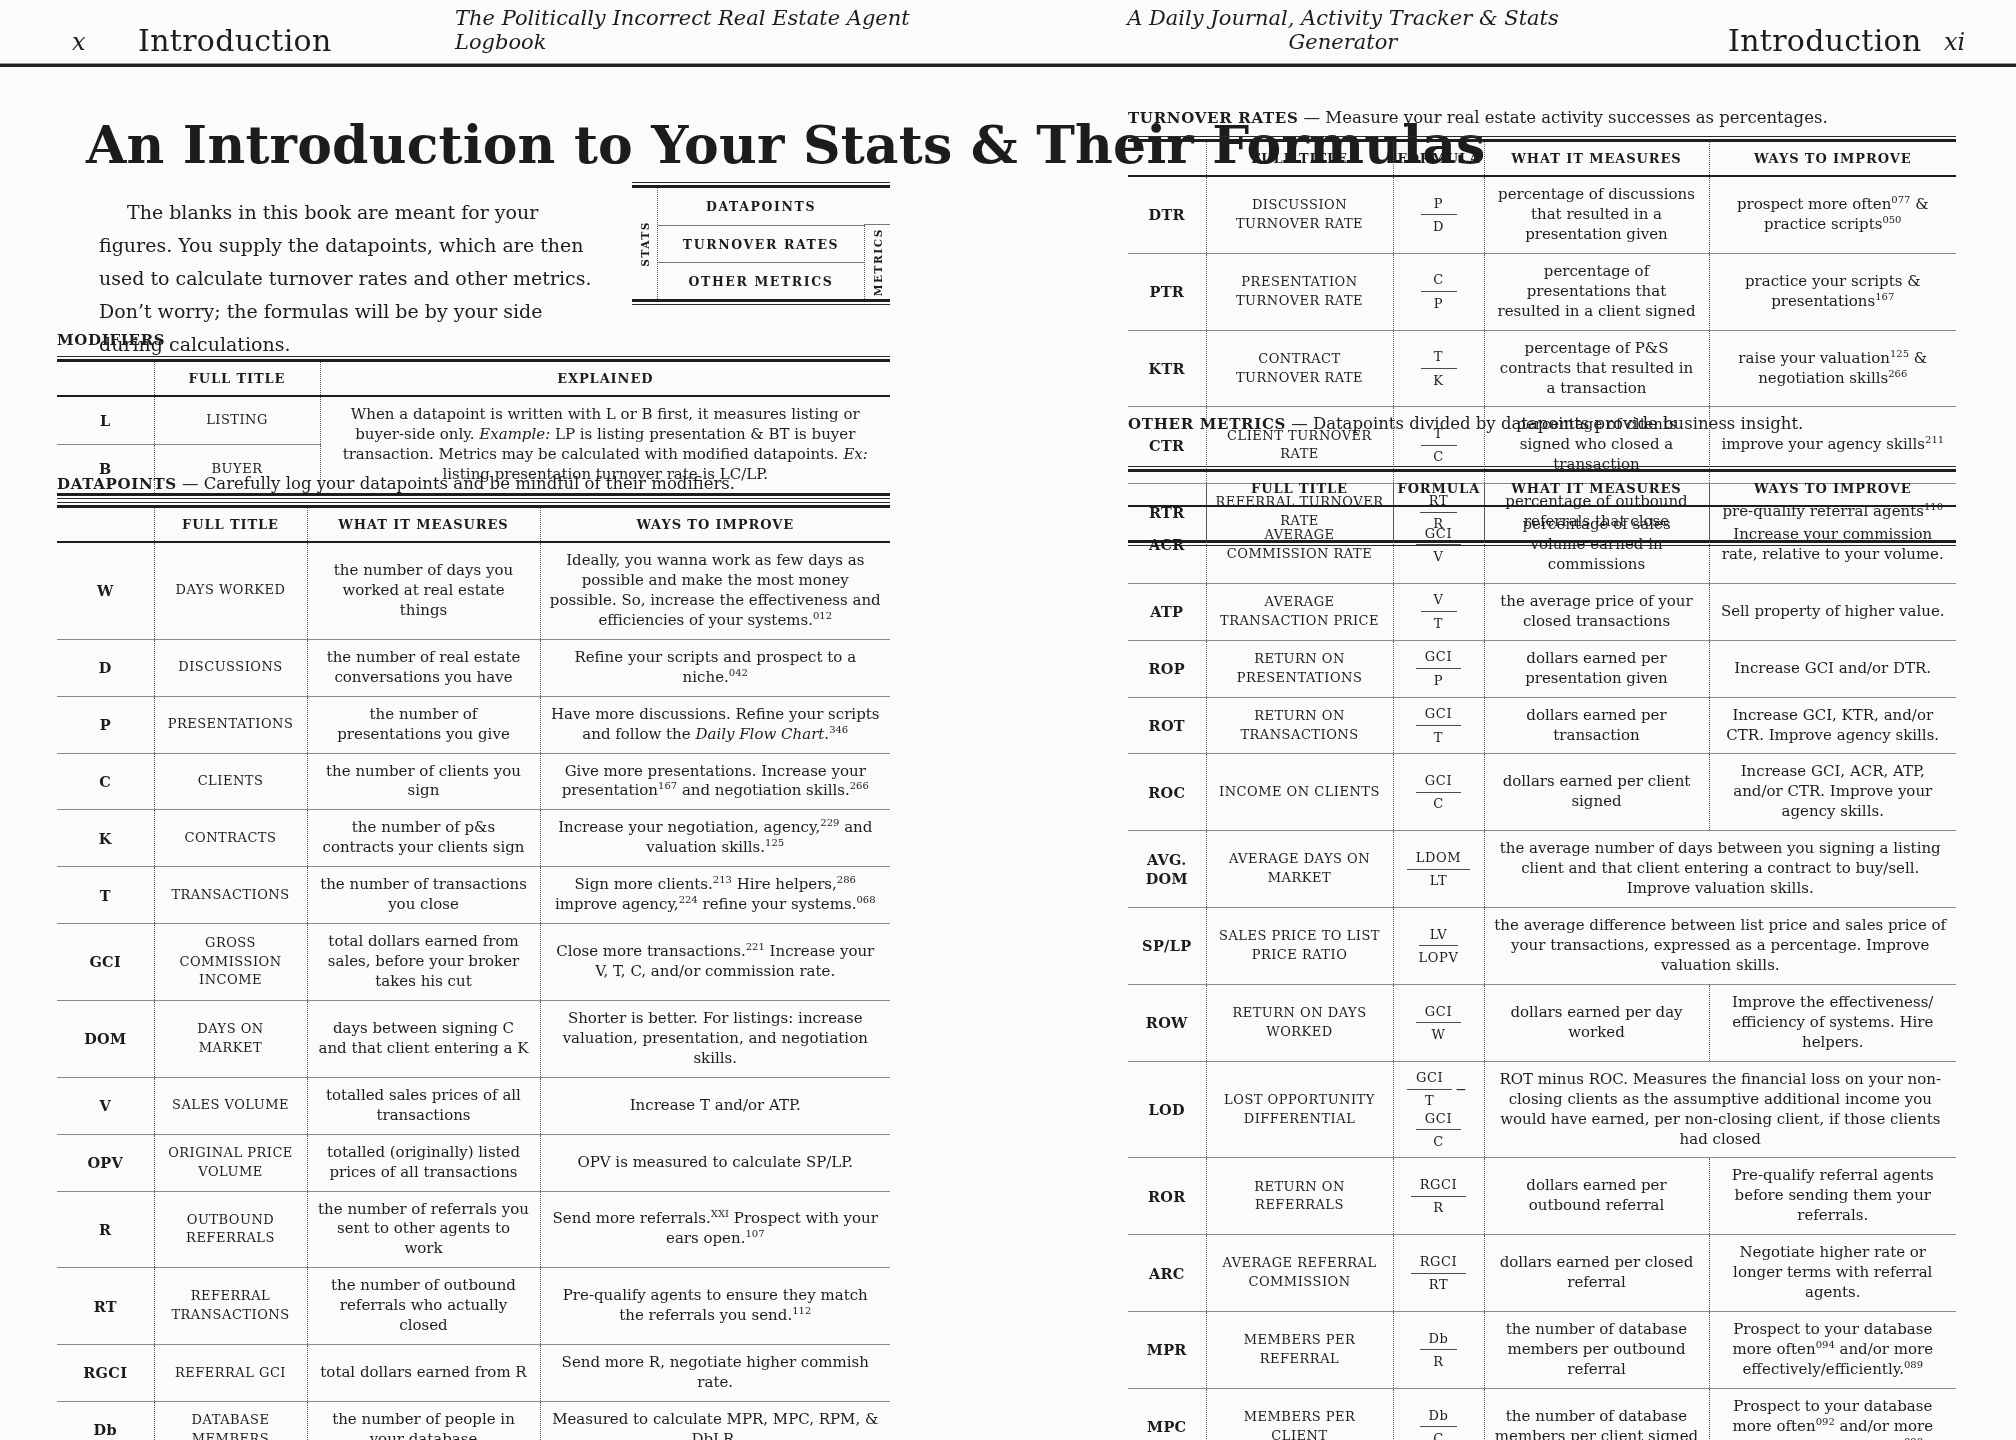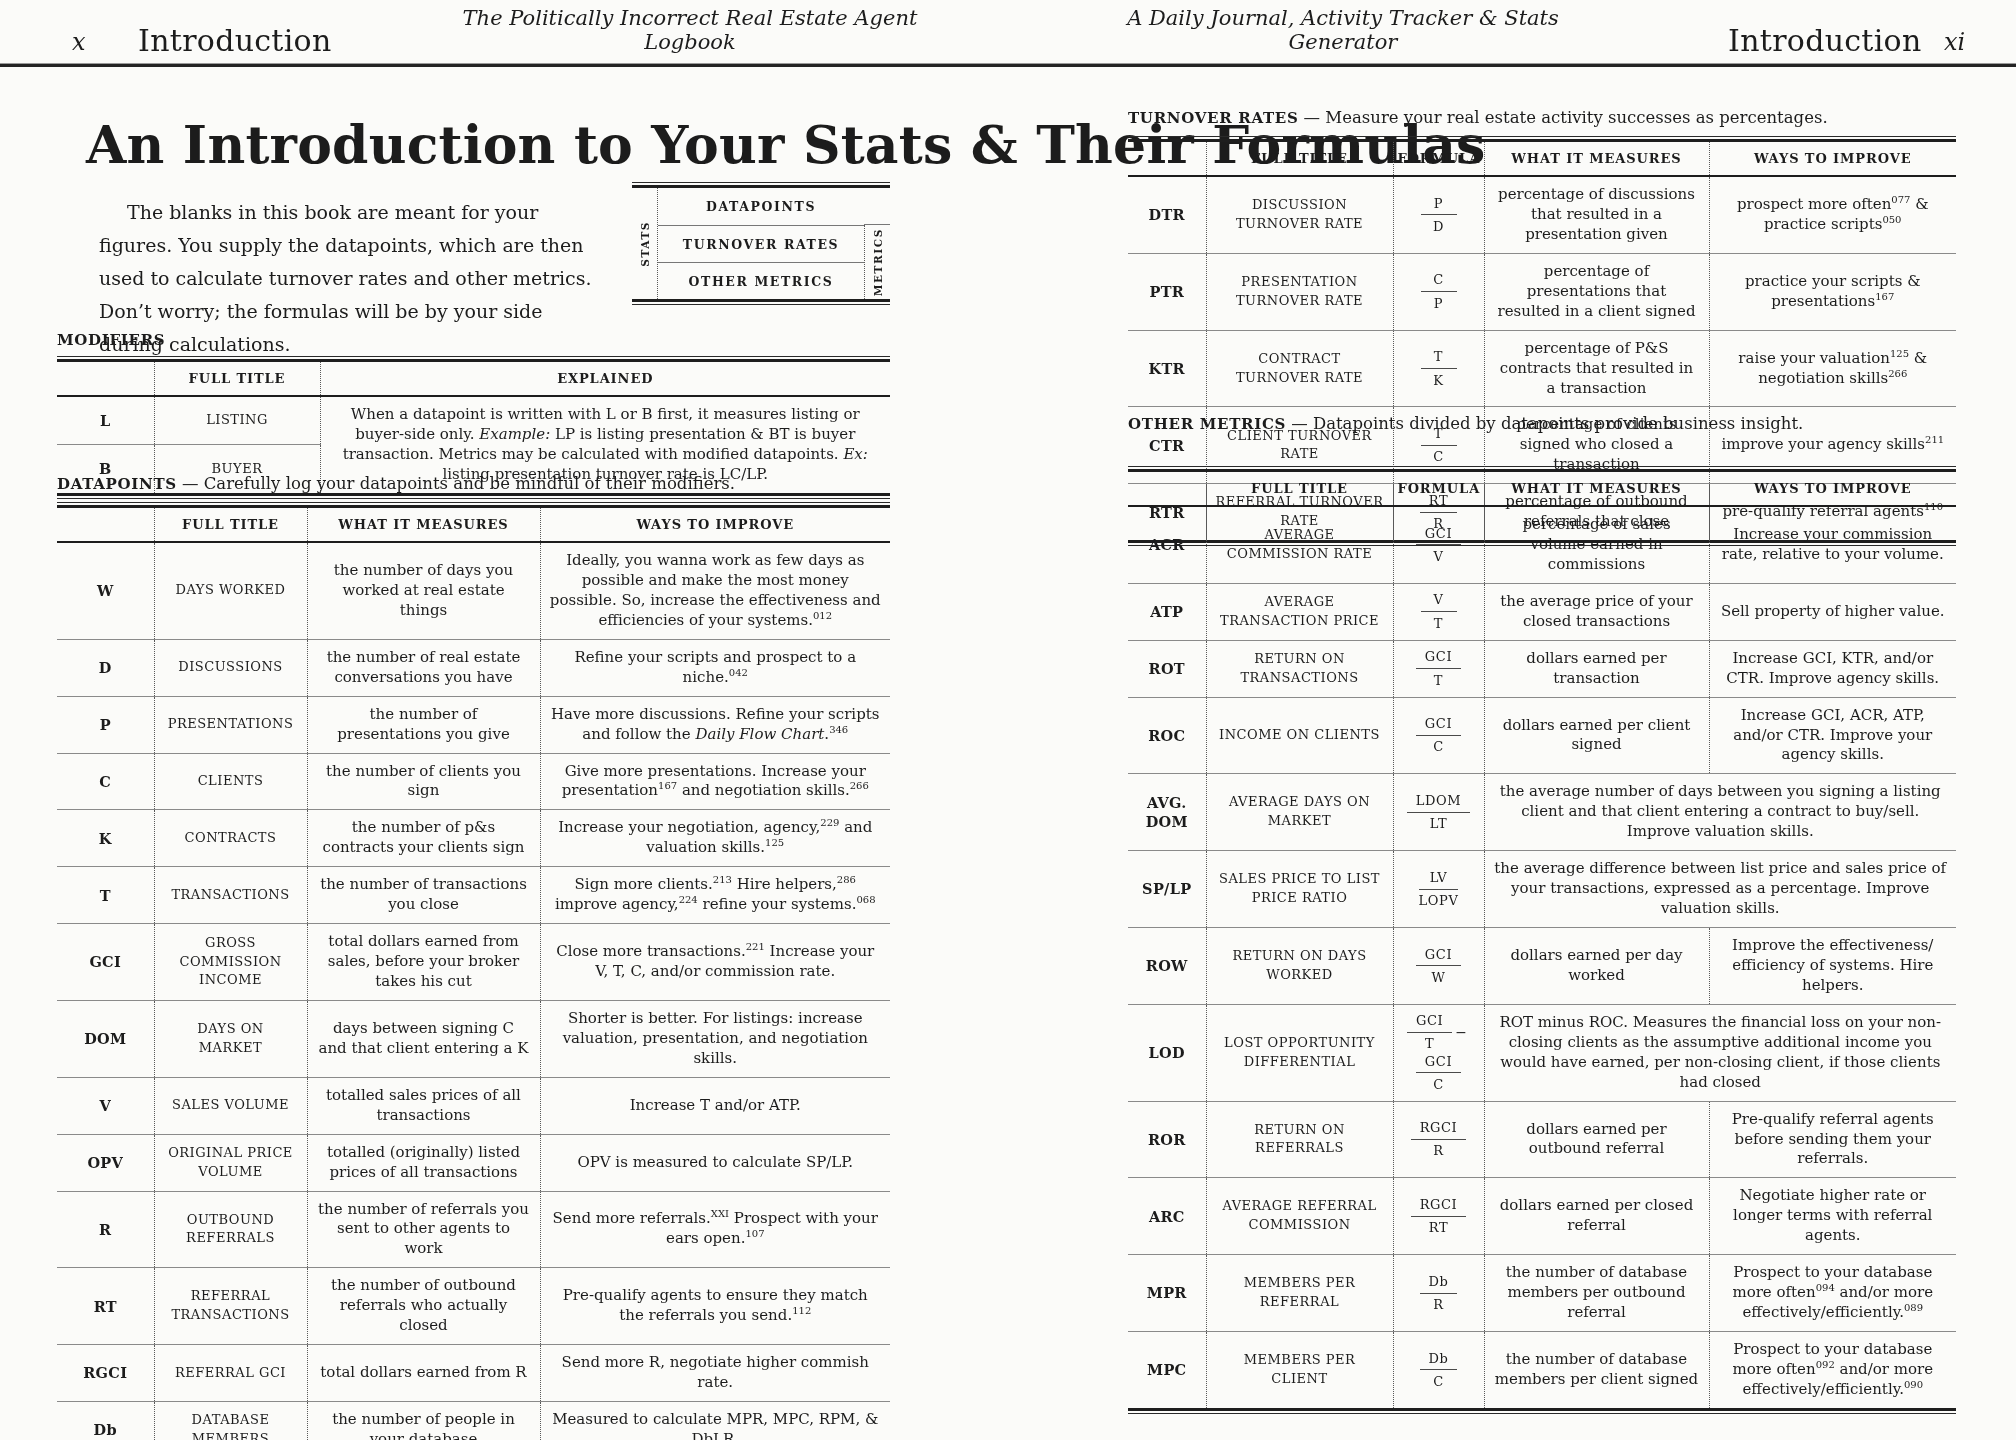--- a/index.html
+++ b/index.html
@@ -66,21 +66,21 @@
   .frac .num { display:block; padding:0 9px 2.5px; border-bottom:1.4px solid #4a4a4a; }
   .frac .den { display:block; padding-top:2.5px; }
   .op { display:inline-block; vertical-align:middle; margin:0 3px; font-size:14px; }
 </style>
 </head>
 <body>
 
 <div class="running-header">
   <span class="hdr-pn" style="left:72px">x</span>
   <span class="hdr-sec" style="left:138px">Introduction</span>
-  <span class="hdr-book" style="left:455px; width:470px; text-align:center">The Politically Incorrect Real Estate Agent Logbook</span>
+  <span class="hdr-book" style="left:455px; width:470px; ">The Politically Incorrect Real Estate Agent Logbook</span>
   <span class="hdr-book" style="left:1108px; width:470px; text-align:center">A Daily Journal, Activity Tracker &amp; Stats Generator</span>
   <span class="hdr-sec" style="left:1728px">Introduction</span>
   <span class="hdr-pn" style="left:1944px">xi</span>
 </div>
 <div class="header-rule"></div>
 
 <h1 class="page-title">An Introduction to Your Stats &amp; Their Formulas</h1>
 <p class="intro">The blanks in this book are meant for your figures. You supply the datapoints, which are then used to calculate turnover rates and other metrics. Don’t worry; the formulas will be by your side during calculations.</p>
 
 <div class="stats-diagram">
@@ -335,20 +335,27 @@
           <td class="c-improve">Increase your commission rate, relative to your volume.</td>
         </tr>
         <tr>
           <td class="c-abbr">ATP</td>
           <td class="c-title">AVERAGE TRANSACTION PRICE</td>
           <td class="c-formula"><span class="frac"><span class="num">V</span><span class="den">T</span></span></td>
           <td class="c-measures">the average price of your closed transactions</td>
           <td class="c-improve">Sell property of higher value.</td>
         </tr>
         <tr>
+          <td class="c-abbr">ROP</td>
+          <td class="c-title">RETURN ON PRESENTATIONS</td>
+          <td class="c-formula"><span class="frac"><span class="num">GCI</span><span class="den">P</span></span></td>
+          <td class="c-measures">dollars earned per presentation given</td>
+          <td class="c-improve">Increase GCI and/or DTR.</td>
+        </tr>
+        <tr>
           <td class="c-abbr">ROT</td>
           <td class="c-title">RETURN ON TRANSACTIONS</td>
           <td class="c-formula"><span class="frac"><span class="num">GCI</span><span class="den">T</span></span></td>
           <td class="c-measures">dollars earned per transaction</td>
           <td class="c-improve">Increase GCI, KTR, and/or CTR. Improve agency skills.</td>
         </tr>
         <tr>
           <td class="c-abbr">ROC</td>
           <td class="c-title">INCOME ON CLIENTS</td>
           <td class="c-formula"><span class="frac"><span class="num">GCI</span><span class="den">C</span></span></td>

